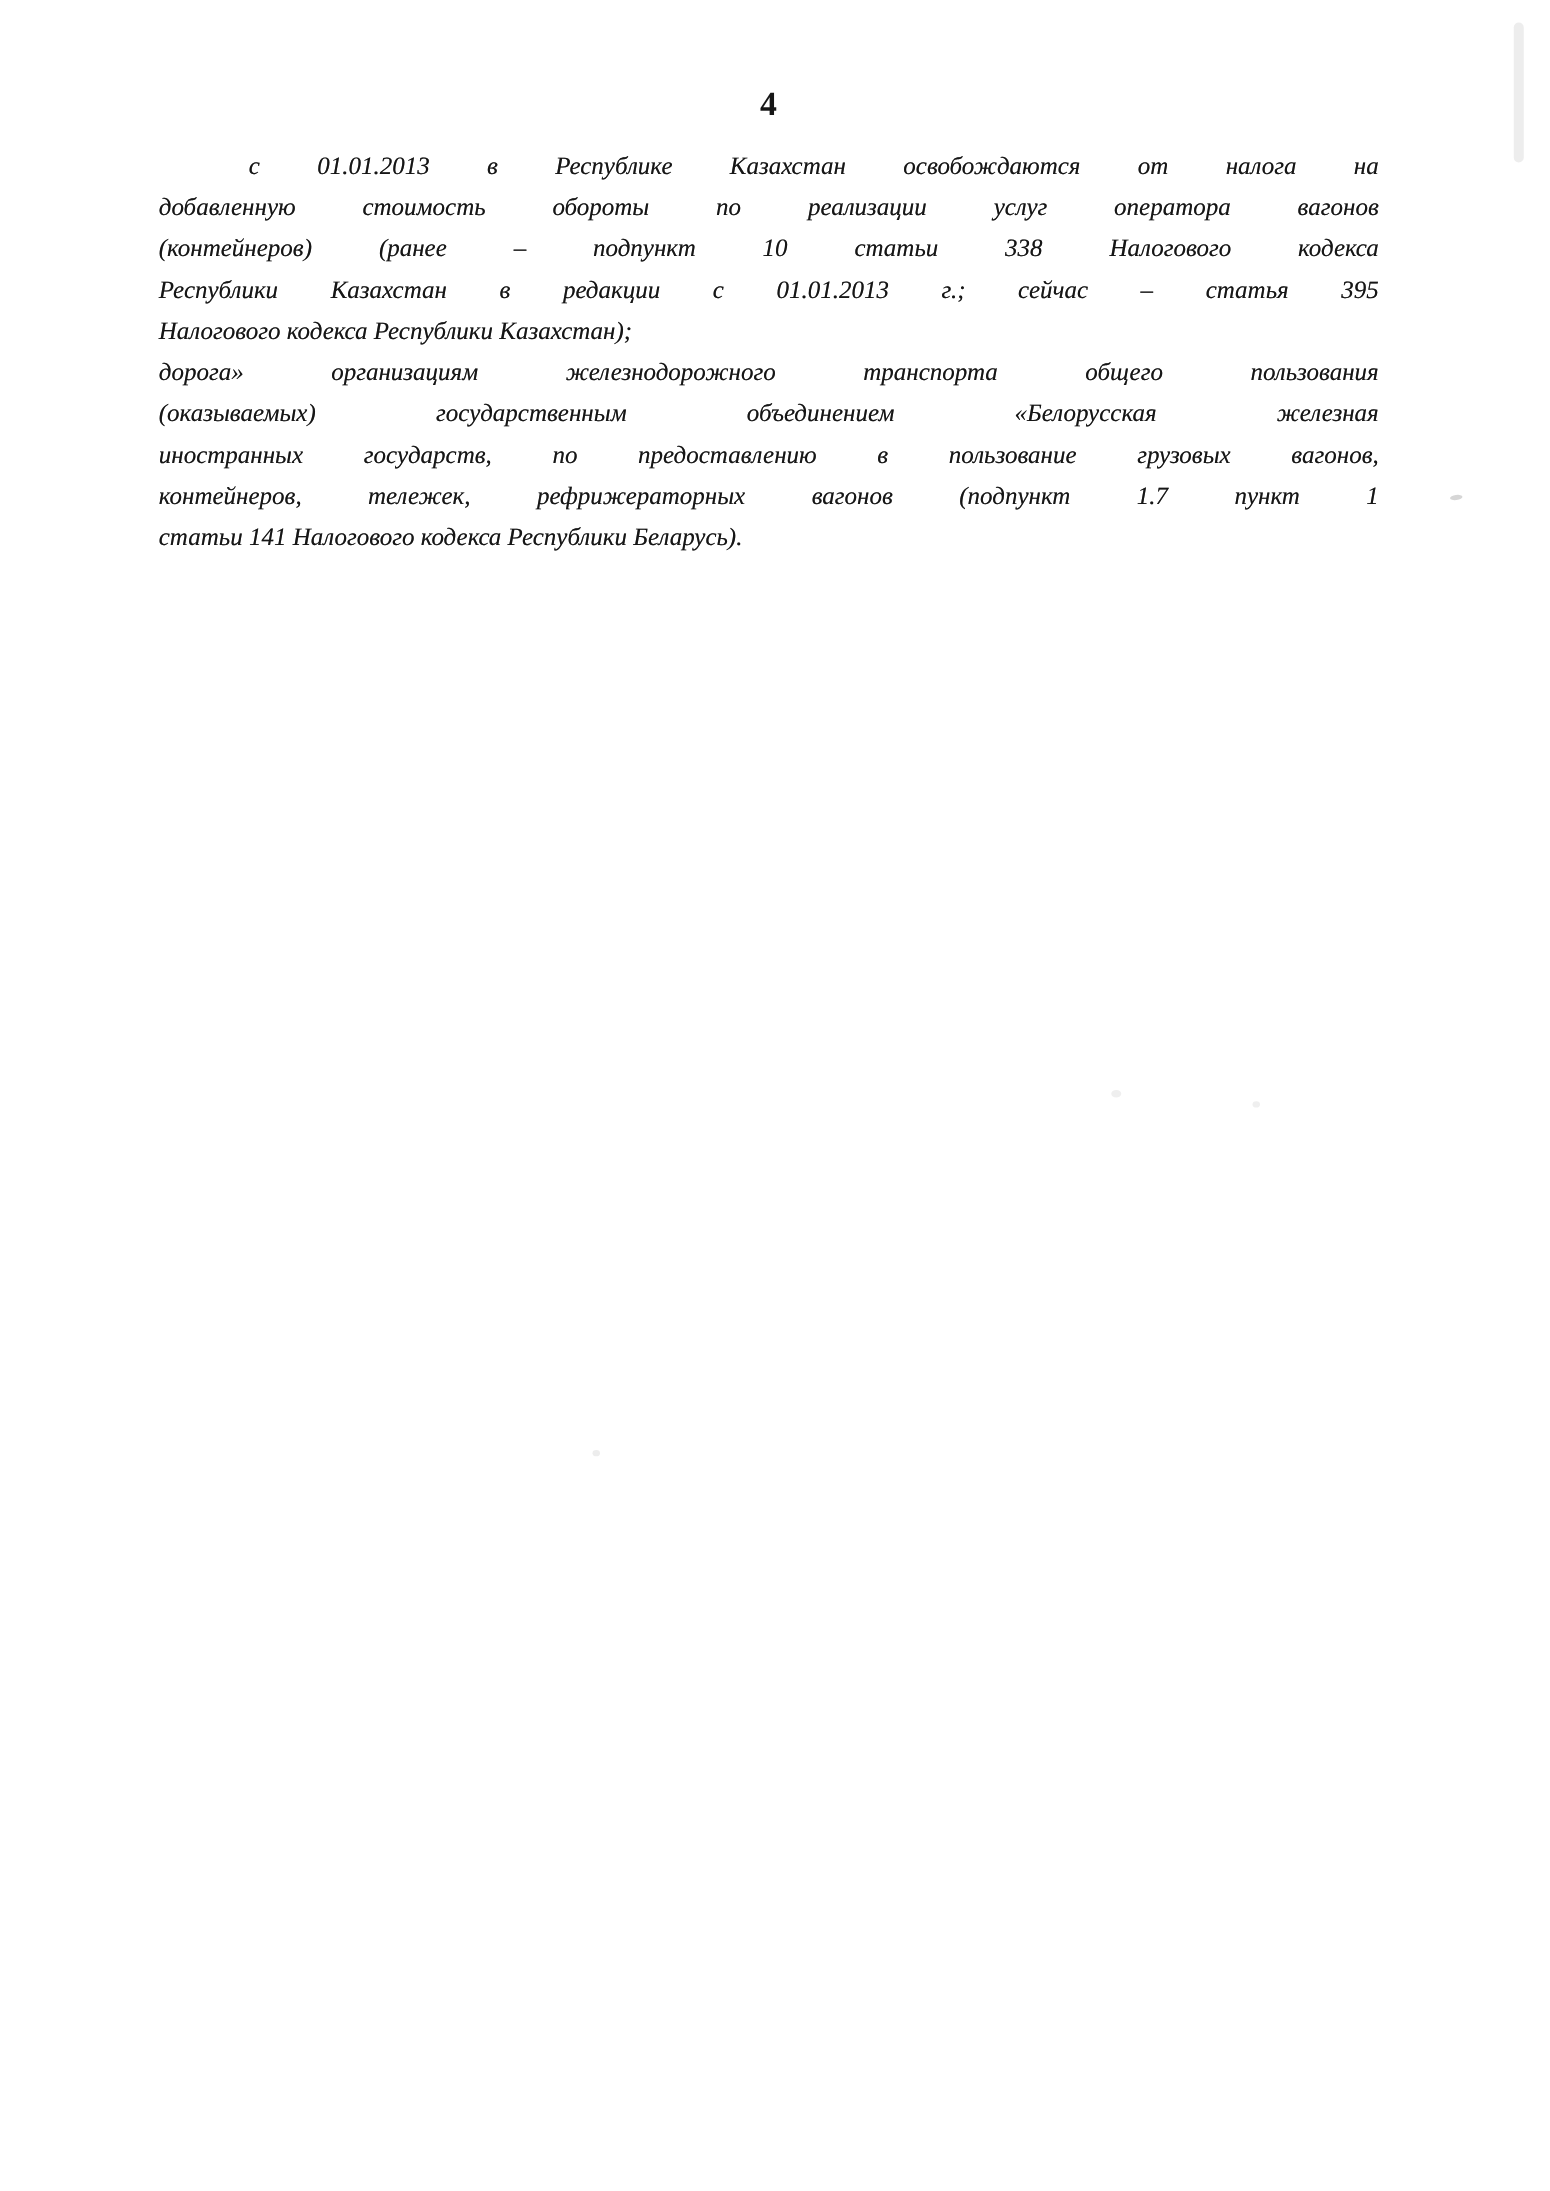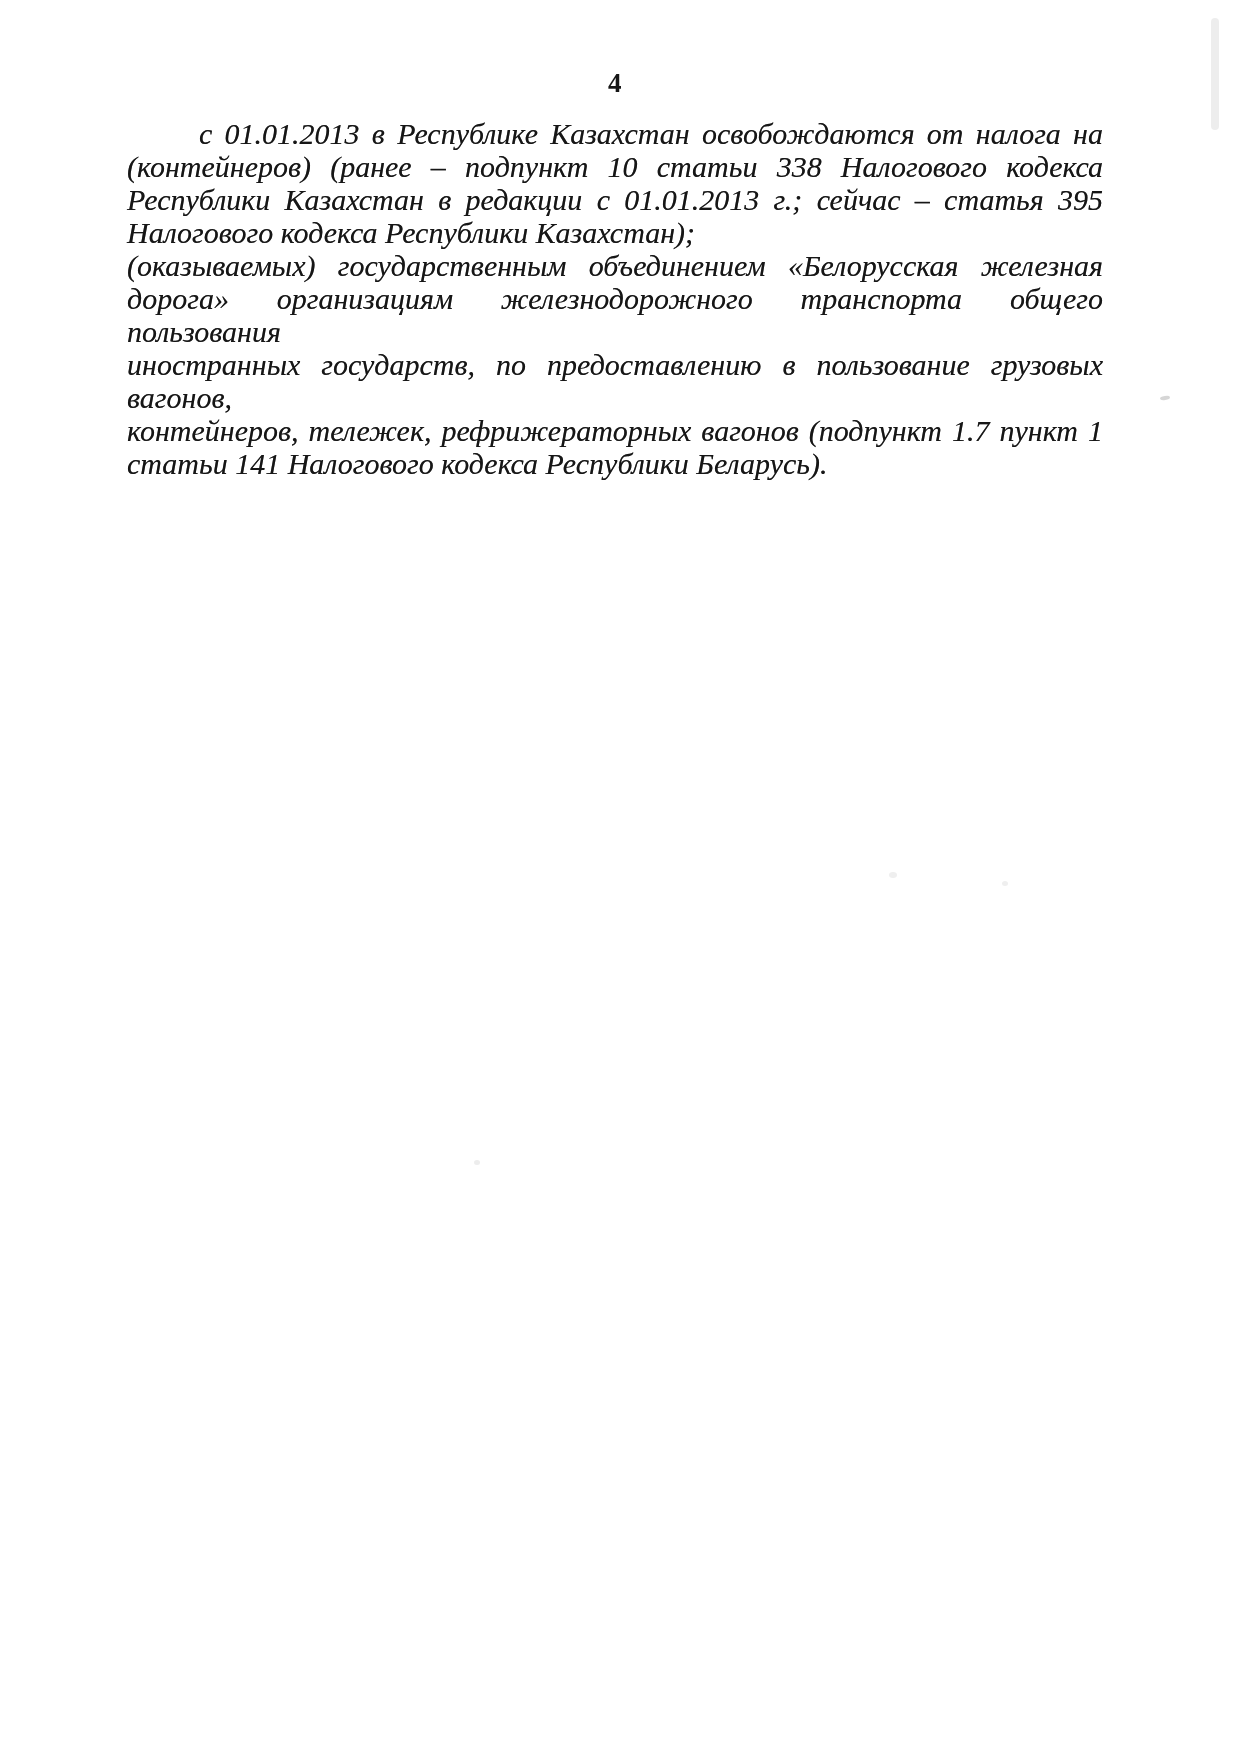--- a/index.html
+++ b/index.html
@@ -26,21 +26,21 @@
     line-height: 27px;
     font-style: normal;
     font-weight: bold;
     letter-spacing: 0.5px;
   }
   .body-text {
     position: absolute;
     top: 117px;
     left: 127px;
     width: 976px;
-    font-size: 30px;
+    font-size: 20px;
     line-height: 33px;
     font-style: italic;
     text-shadow: 0 0 0.5px rgba(0,0,0,0.55);
   }
   .paragraph {
     margin: 0;
     padding: 0;
   }
   .line {
     text-align: justify;
@@ -105,28 +105,29 @@
 <body>
 
 <div class="page">
 
   <div class="page-number">4</div>
 
   <div class="body-text">
 
     <div class="paragraph">
       <div class="line indent">с 01.01.2013 в Республике Казахстан освобождаются от налога на</div>
+      <div class="line">добавленную стоимость обороты по реализации услуг оператора вагонов</div>
       <div class="line">(контейнеров) (ранее – подпункт 10 статьи 338 Налогового кодекса</div>
       <div class="line">Республики Казахстан в редакции с 01.01.2013 г.; сейчас – статья 395</div>
       <div class="line para-end">Налогового кодекса Республики Казахстан);</div>
     </div>
 
     <div class="paragraph">
+      <div class="line">дорога» организациям железнодорожного транспорта общего пользования</div>
       <div class="line">(оказываемых) государственным объединением «Белорусская железная</div>
-      <div class="line">дорога» организациям железнодорожного транспорта общего пользования</div>
       <div class="line">иностранных государств, по предоставлению в пользование грузовых вагонов,</div>
       <div class="line">контейнеров, тележек, рефрижераторных вагонов (подпункт 1.7 пункт 1</div>
       <div class="line para-end">статьи 141 Налогового кодекса Республики Беларусь).</div>
     </div>
 
   </div>
 
   <div class="artifact scan-strip"></div>
   <div class="artifact speck-a"></div>
   <div class="artifact speck-b"></div>

